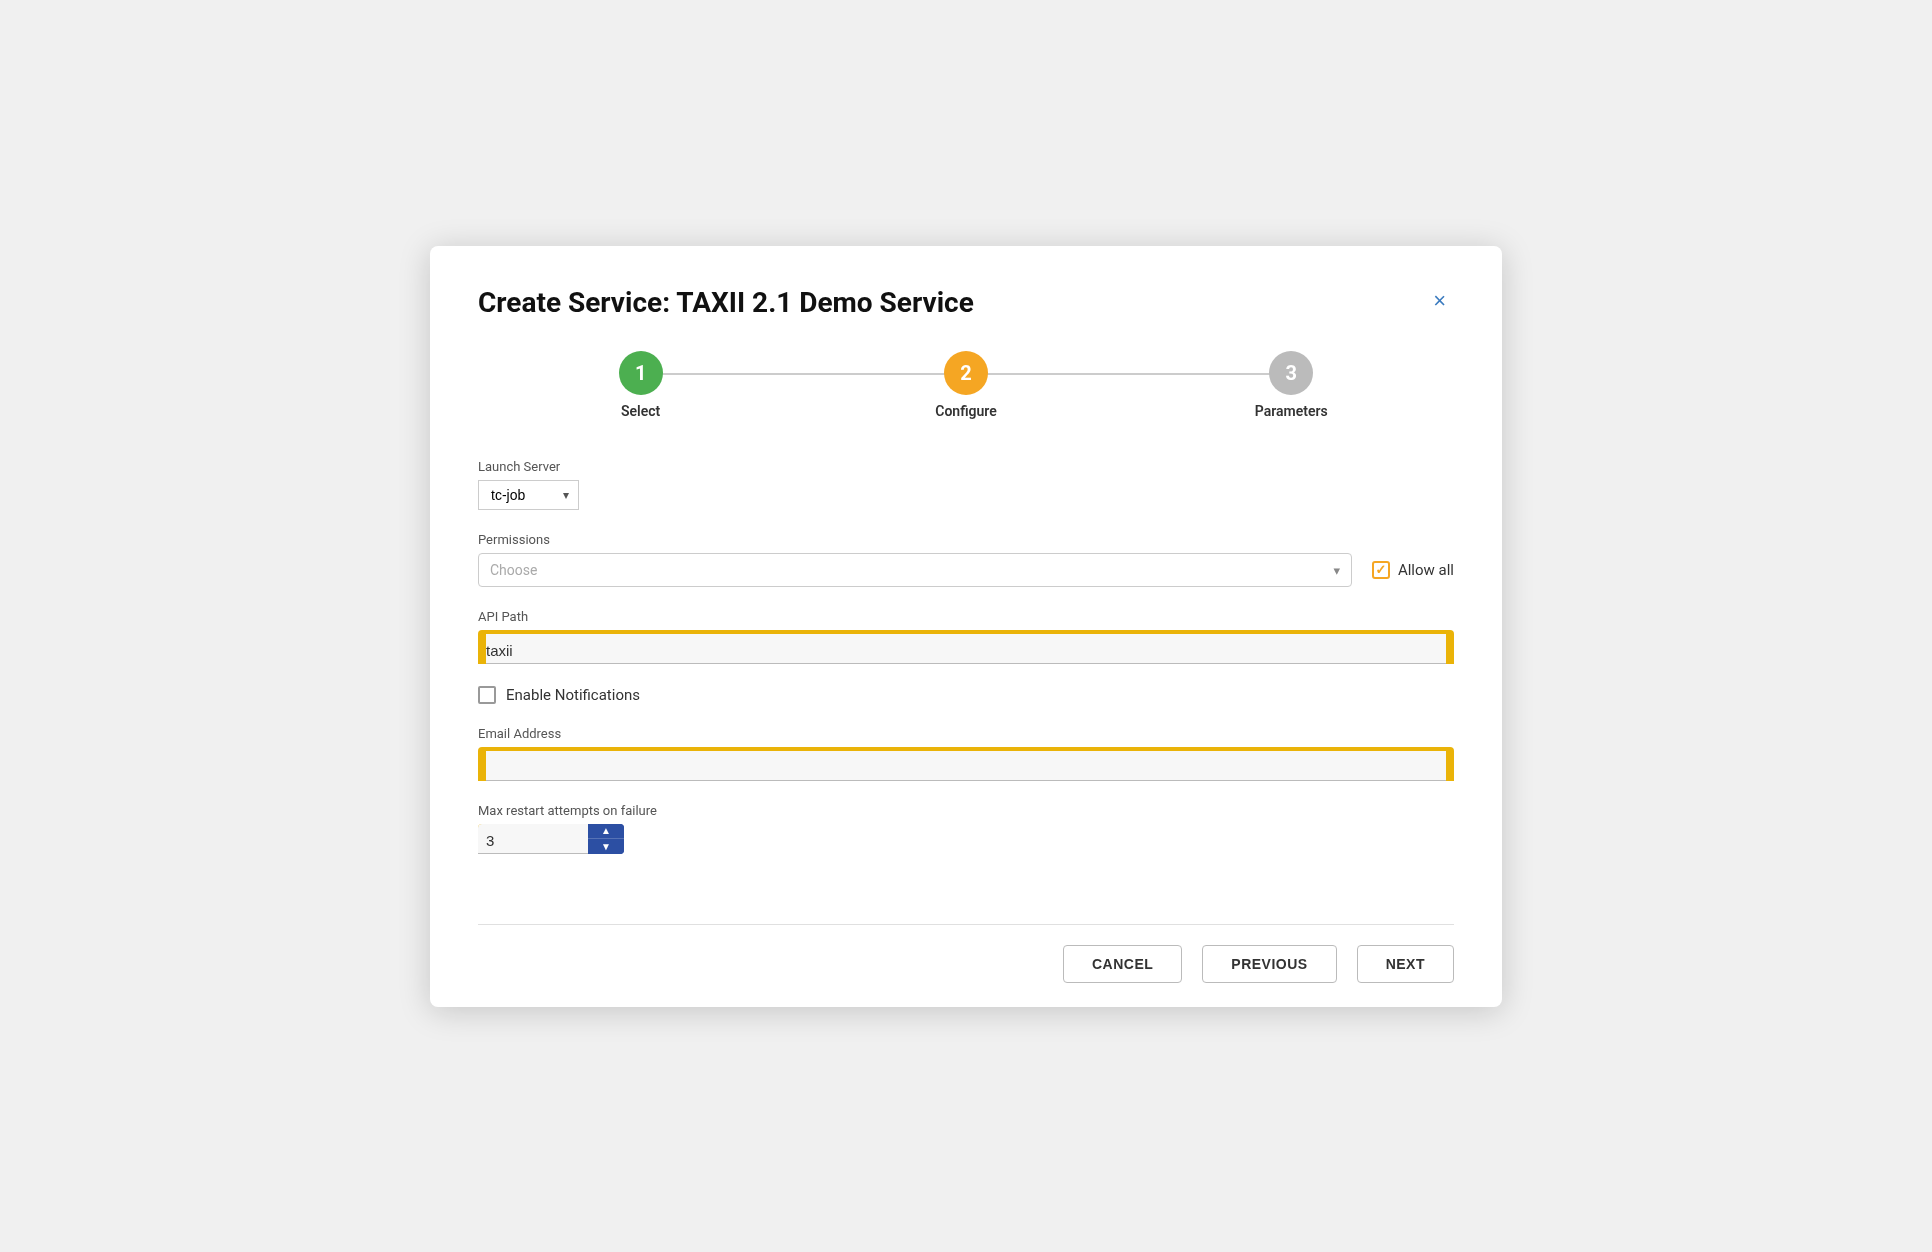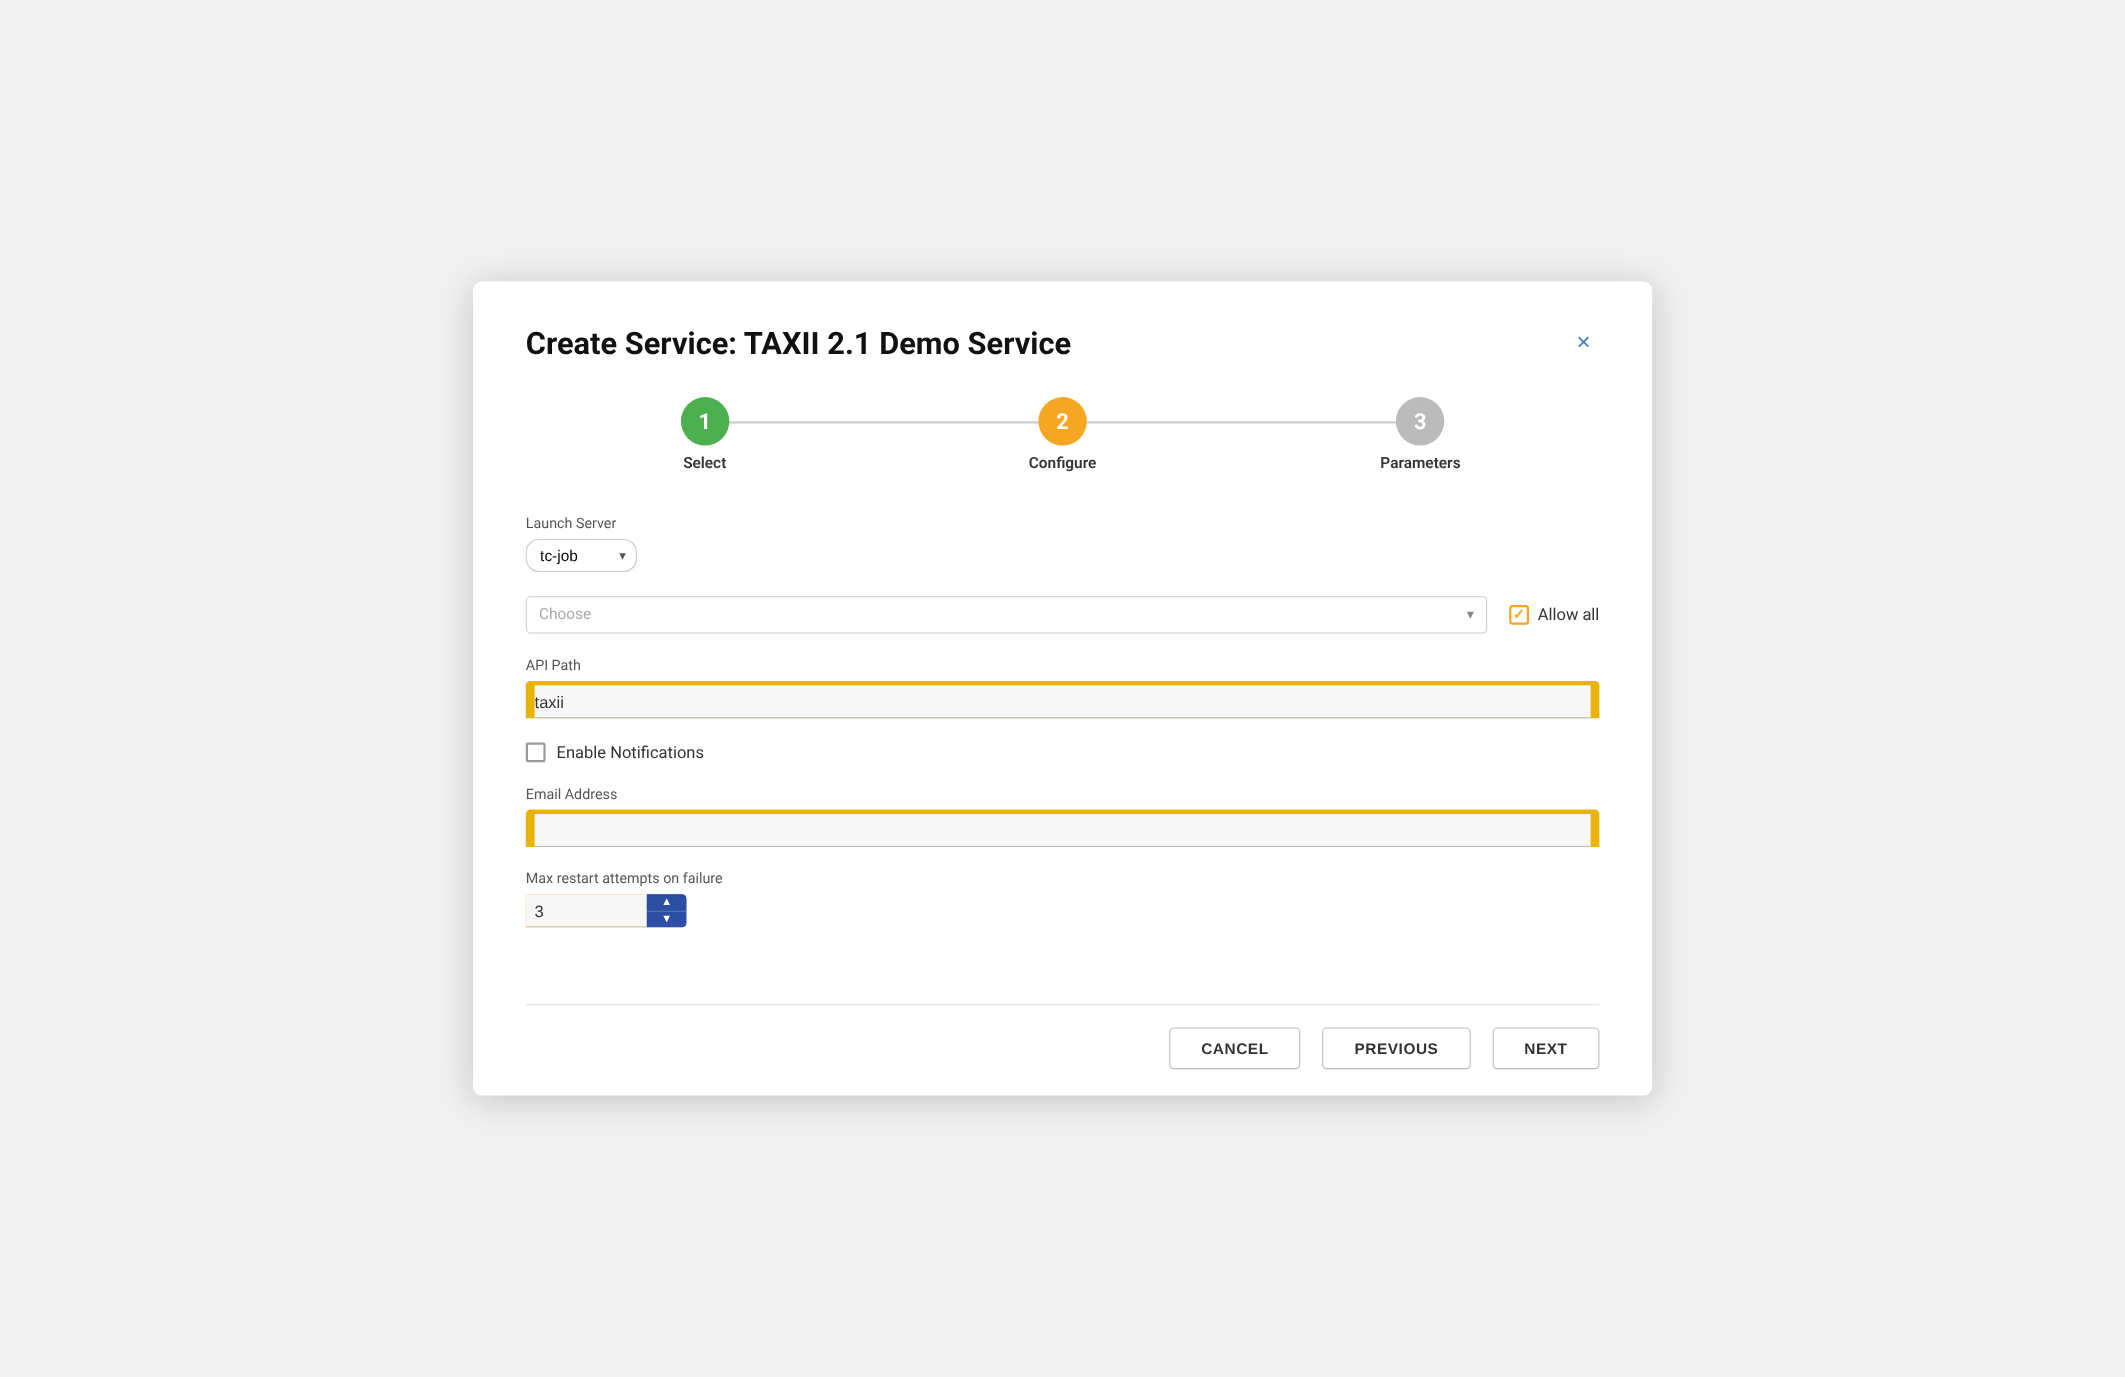--- a/index.html
+++ b/index.html
@@ -97,21 +97,21 @@
       margin-bottom: 6px;
       display: block;
     }
     .select-wrapper {
       position: relative;
       display: inline-block;
     }
     .form-select {
       appearance: none;
       border: 1px solid #ccc;
-      border-radius: 12px;
+      border-radius: 0;
       padding: 6px 32px 6px 12px;
       font-size: 14px;
       background: #fff;
       cursor: pointer;
       min-width: 100px;
     }
     .select-arrow {
       position: absolute;
       right: 10px;
       top: 50%;
@@ -316,20 +316,21 @@
         <select class="form-select">
           <option>tc-job</option>
           <option>tc-server</option>
           <option>default</option>
         </select>
         <span class="select-arrow">▾</span>
       </div>
     </div>
 
     <div class="form-group">
+      <label class="form-label">Permissions</label>
       <div class="permissions-row">
         <div class="permissions-select-wrapper">
           <select class="permissions-select">
             <option value="" disabled="" selected=""></option>
           </select>
           <span class="permissions-arrow">▾</span>
           <span style="position:absolute;left:12px;top:50%;transform:translateY(-50%);color:#aaa;font-size:14px;pointer-events:none;">Choose</span>
         </div>
         <div class="allow-all-wrapper">
           <div class="checkbox-orange">

